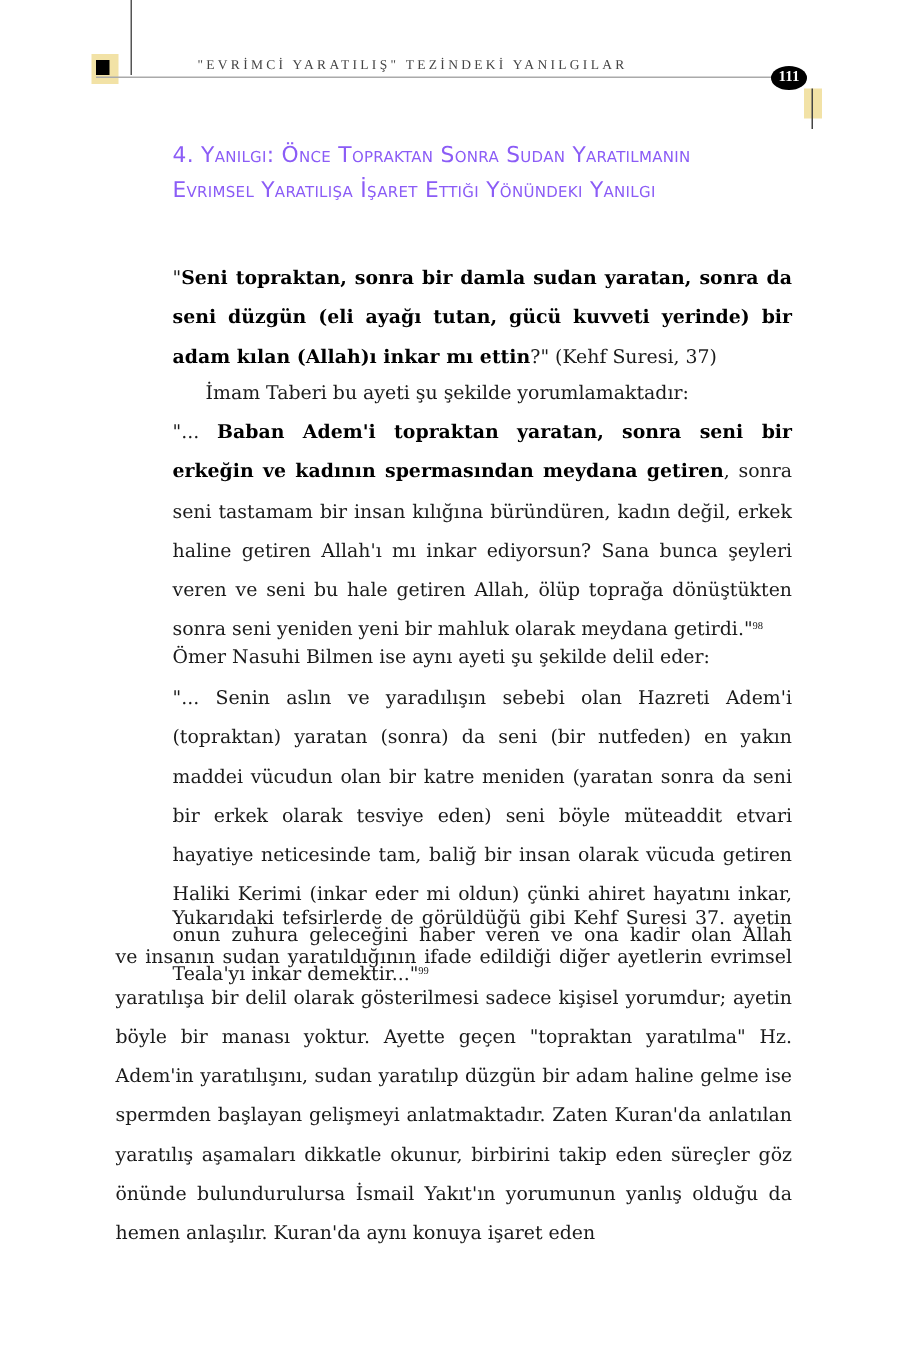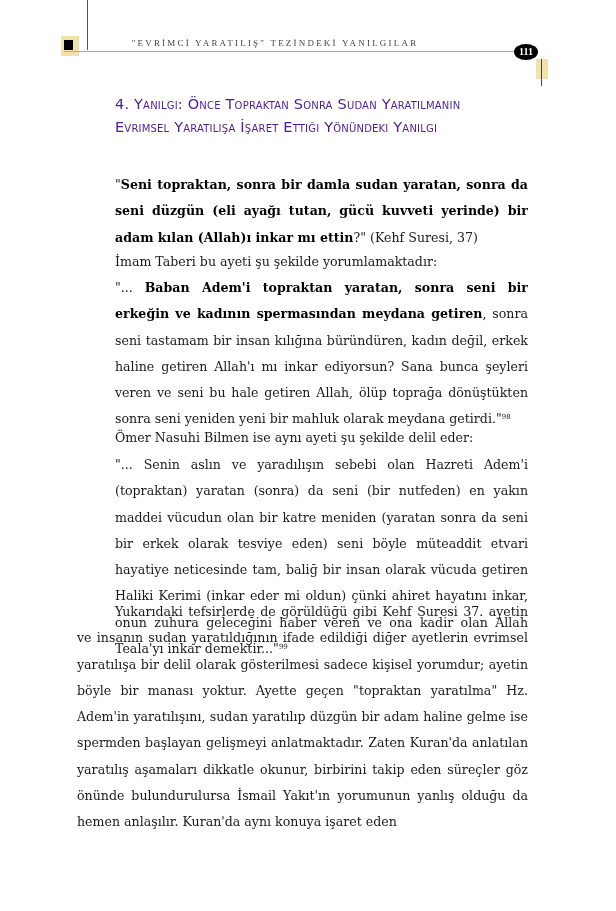--- a/index.html
+++ b/index.html
@@ -15,50 +15,50 @@
            font-family:"Liberation Serif", serif; font-size:9px; letter-spacing:2.2px; color:#444; }
     .page-badge { position:absolute; left:514px; top:44px; width:24px; height:16px; border-radius:50%;
            background:#000; color:#fff; font-family:"Liberation Serif", serif; font-size:10px; font-weight:bold;
            text-align:center; line-height:16px; }
     .tab-yellow { position:absolute; left:536px; top:59px; width:12px; height:20px; background:#f2e2a6; }
     .tab-line { position:absolute; left:541px; top:59px; width:1px; height:27px; background:#444; }
 
     
     .title { position:absolute; left:115px; top:93px; width:400px;
            font-family:"DejaVu Sans", sans-serif; font-size:14.5px; line-height:23px;
-           color:#4c1d95; font-variant:small-caps; letter-spacing:0.2px; }
+           color:#8b5cf6; font-variant:small-caps; letter-spacing:0.2px; }
 
     .body-text { position:absolute; font-size:12.6px; line-height:26.3px; color:#1a1a1a;
            text-align:justify; }
     .blk { position:absolute; left:115px; width:413px; }
     .full { position:absolute; left:77px; width:451px; }
     .indent { text-indent:38px; }
     b { font-weight:bold; color:#000; }
-    sup { font-size:7px; vertical-align:top; position:relative; top:-2px; }
+    sup { font-size:7px; vertical-align:top; position:relative; top:-2px;font-family:Liberation Serif, serif; }
     p { margin:0; }
   </style>
 </head>
 <body>
 
 <div class="vline-top"></div>
 <div class="corner-box"></div>
 <div class="corner-square"></div>
 <div class="header-rule"></div>
 <div class="running-head">"EVRİMCİ YARATILIŞ"  TEZİNDEKİ YANILGILAR</div>
 <div class="page-badge">111</div>
 <div class="tab-yellow"></div>
 <div class="tab-line"></div>
 
 <h2 class="title" style="margin:0;font-weight:normal;">4. Yanılgı: Önce Topraktan Sonra Sudan Yaratılmanın Evrimsel Yaratılışa İşaret Ettiği Yönündeki Yanılgı</h2>
 
 <div class="body-text blk" style="top:172px;">
   <p><span>"</span><b>Seni topraktan, sonra bir damla sudan yaratan, sonra da seni düzgün (eli ayağı tutan, gücü kuvveti yerinde) bir adam kılan (Allah)ı inkar mı ettin</b><span>?" (Kehf Suresi, 37)</span></p>
 </div>
 
-<div class="body-text blk" style="top:249px;">
+<div class="body-text blk" style="top:249px;margin-left:22px;">
   <p>İmam Taberi bu ayeti şu şekilde yorumlamaktadır:</p>
 </div>
 
 <div class="body-text blk" style="top:275px;">
   <p><span>"... </span><b>Baban Adem'i topraktan yaratan, sonra seni bir erkeğin ve kadının spermasından meydana getiren</b><span>, sonra seni tastamam bir insan kılığına büründüren, kadın değil, erkek haline getiren Allah'ı mı inkar ediyorsun? Sana bunca şeyleri veren ve seni bu hale getiren Allah, ölüp toprağa dönüştükten sonra seni yeniden yeni bir mahluk olarak meydana getirdi."</span><sup>98</sup></p>
 </div>
 
 <div class="body-text blk" style="top:425px;">
   <p>Ömer Nasuhi Bilmen ise aynı ayeti şu şekilde delil eder:</p>
 </div>

